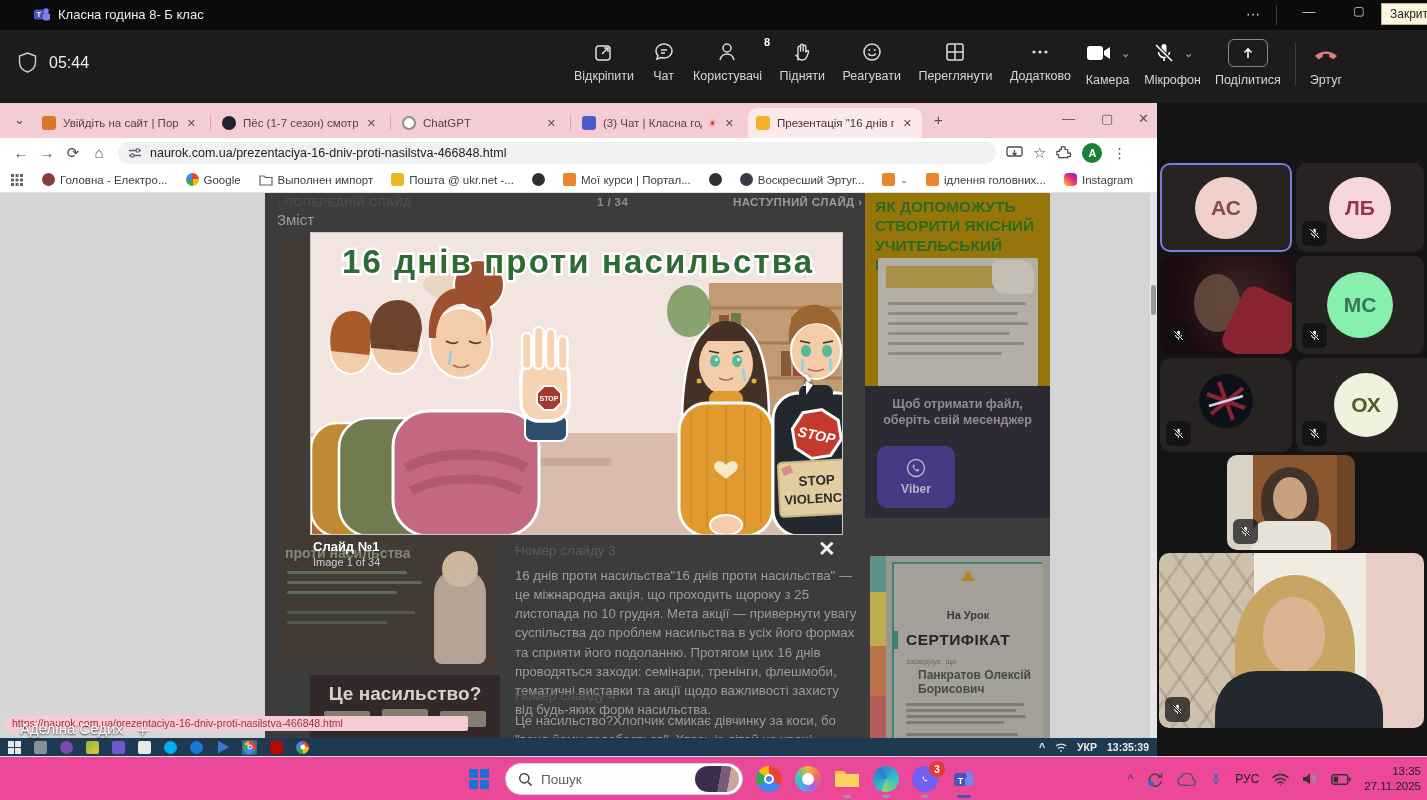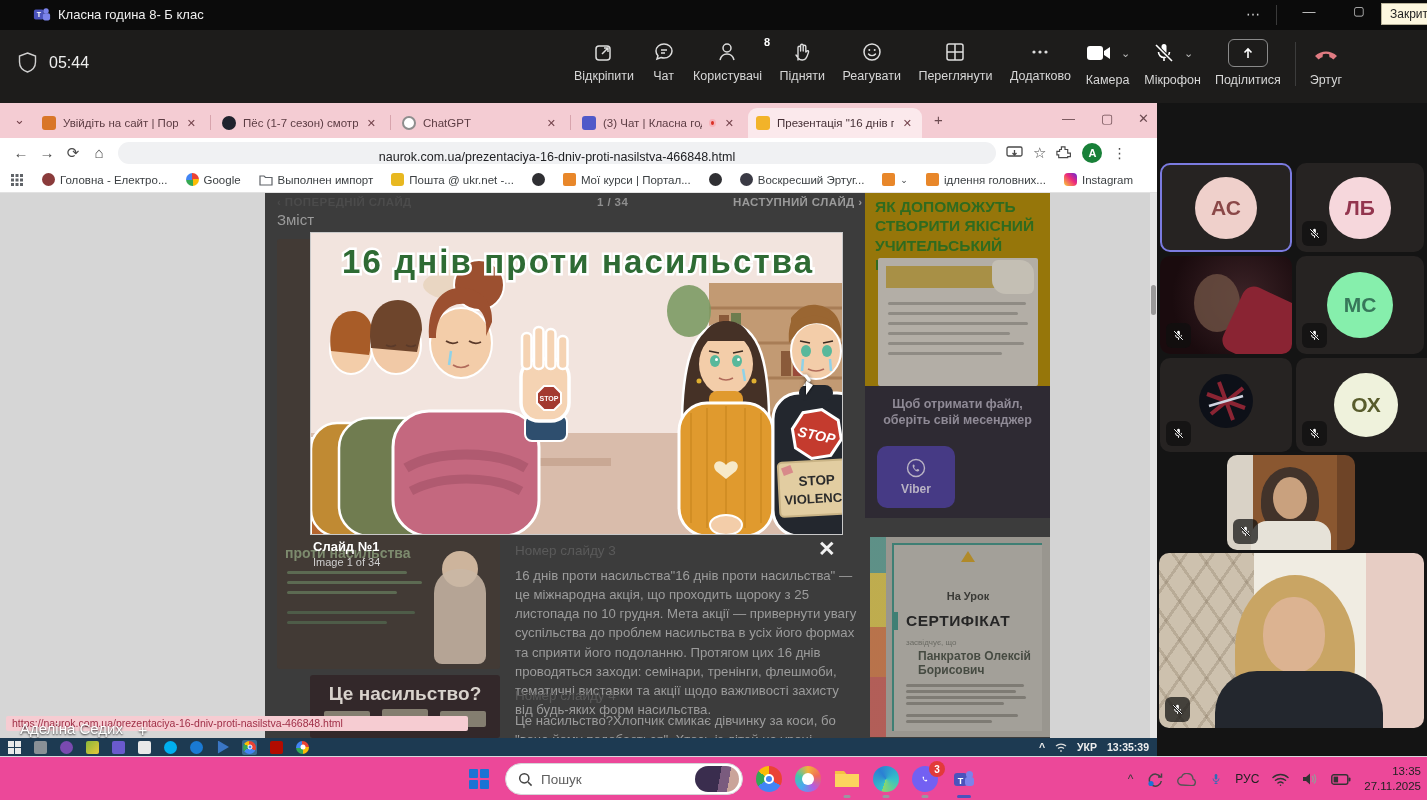--- a/index.html
+++ b/index.html
@@ -43,21 +43,21 @@
   .tab .x{color:#74434c;font-size:11px;padding:0 2px;}
   .tab-sep{position:absolute;top:12px;width:1px;height:15px;background:#d8a4ad;}
   .tab.active{background:#fbe9ec;border-radius:9px 9px 0 0;color:#463036;}
   .fav{width:14px;height:14px;border-radius:3px;flex:0 0 auto;}
   .rec-dot{width:8px;height:8px;border-radius:50%;background:#d93025;border:2px solid #f7b3ba;}
   .ts-ctl{position:absolute;top:8px;color:#6b4a50;font-size:13px;}
 
   .urlbar{left:0;top:35px;width:1157px;height:29px;background:#ffffff;display:flex;align-items:center;}
   .nav-ic{color:#4a4a4a;font-size:15px;width:26px;text-align:center;cursor:pointer;}
   .omnibox{margin-left:6px;width:878px;height:22px;background:#f0f1f3;border-radius:11px;display:flex;
-           align-items:center;gap:8px;padding:0 10px;font-size:12.5px;color:#202124;flex-direction:column;}
+           align-items:center;gap:8px;padding:0 10px;font-size:12.5px;color:#202124;}
   .url-right{display:flex;align-items:center;gap:10px;margin-left:10px;}
   .avatar-a{width:20px;height:20px;border-radius:50%;background:#188038;color:#fff;font-size:11px;font-weight:bold;
             display:flex;align-items:center;justify-content:center;}
 
   .bookbar{left:0;top:64px;width:1157px;height:26px;background:#fff;border-bottom:1px solid #e2e2e2;
            display:flex;align-items:center;gap:18px;padding:0 10px;font-size:11.5px;color:#3c4043;}
   .bm{display:flex;align-items:center;gap:5px;white-space:nowrap;cursor:pointer;}
   .bm-ic{width:13px;height:13px;border-radius:3px;display:inline-block;flex:0 0 auto;}
 
   
@@ -87,21 +87,21 @@
   .doc{position:absolute;left:13px;top:65px;width:160px;height:128px;background:#b3aea6;border-radius:2px;overflow:hidden;}
   .doc-band{position:absolute;left:8px;top:8px;width:110px;height:22px;background:#a89046;}
   .doc-hand{position:absolute;right:4px;top:2px;width:42px;height:34px;background:#c4bfb4;border-radius:6px 14px 6px 14px;}
   .doc-line{position:absolute;left:10px;height:3px;background:#8f8b84;border-radius:2px;}
   .msgbox{position:absolute;left:0;top:193px;width:185px;height:132px;background:#2e2a33;}
   .msg-p{margin:10px 8px 6px;color:#8f8a96;font-size:12.5px;font-weight:bold;text-align:center;line-height:1.3;}
   .msg-btn{position:absolute;bottom:10px;width:78px;height:62px;border-radius:10px;display:flex;flex-direction:column;
            align-items:center;justify-content:center;gap:4px;color:#b9b3c4;font-size:12px;font-weight:bold;}
   .viber{left:12px;background:#463a85;}
   .tg{left:98px;background:#15737f;color:#bfe3e4;}
-  .cert{position:absolute;left:5px;top:344px;width:180px;height:200px;background:#99968f;overflow:hidden;}
+  .cert{position:absolute;left:5px;top:363px;width:180px;height:200px;background:#99968f;overflow:hidden;}
   .cert-stripe{position:absolute;left:0;top:0;width:16px;height:200px;
     background:linear-gradient(180deg,#4f8f85 0 18%,#c8b23e 18% 45%,#c06a3a 45% 70%,#b8504a 70%);opacity:.8;}
   .cert-inner{position:absolute;left:22px;top:6px;width:150px;height:188px;background:#a3a099;border-left:2px solid #3f7f74;border-top:2px solid #3f7f74;}
   .cert-brand{margin-top:28px;text-align:center;color:#3a3a36;font-size:11px;font-weight:bold;}
   .cert-tri{width:0;height:0;margin:6px auto 2px;border-left:7px solid transparent;border-right:7px solid transparent;border-bottom:11px solid #b08a2a;}
   .cert-title{margin-top:10px;padding-left:8px;border-left:4px solid #3f7f74;color:#262626;font-weight:bold;font-size:15.5px;letter-spacing:.5px;}
   .cert-sub{margin:8px 0 2px 12px;color:#6b6b64;font-size:8px;}
   .cert-name{margin:2px 0 6px 24px;color:#464b42;font-weight:bold;font-size:12px;line-height:1.2;width:120px;}
   .cert-line{margin:3px 0 0 12px;height:3px;background:#7e7b74;border-radius:2px;}
 

